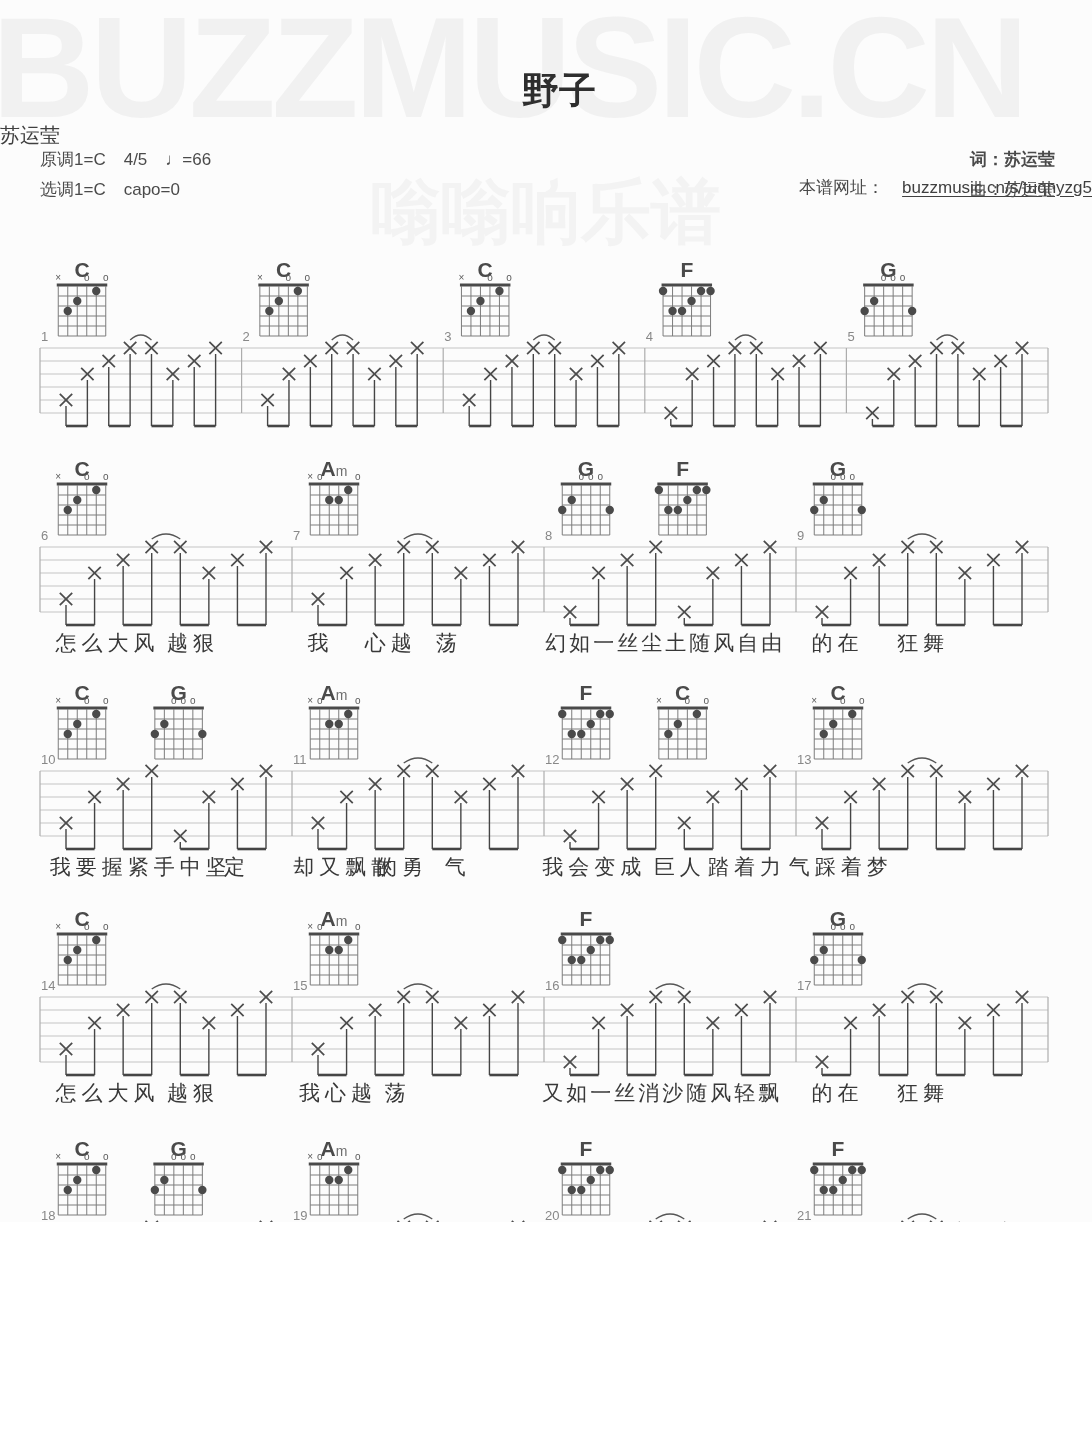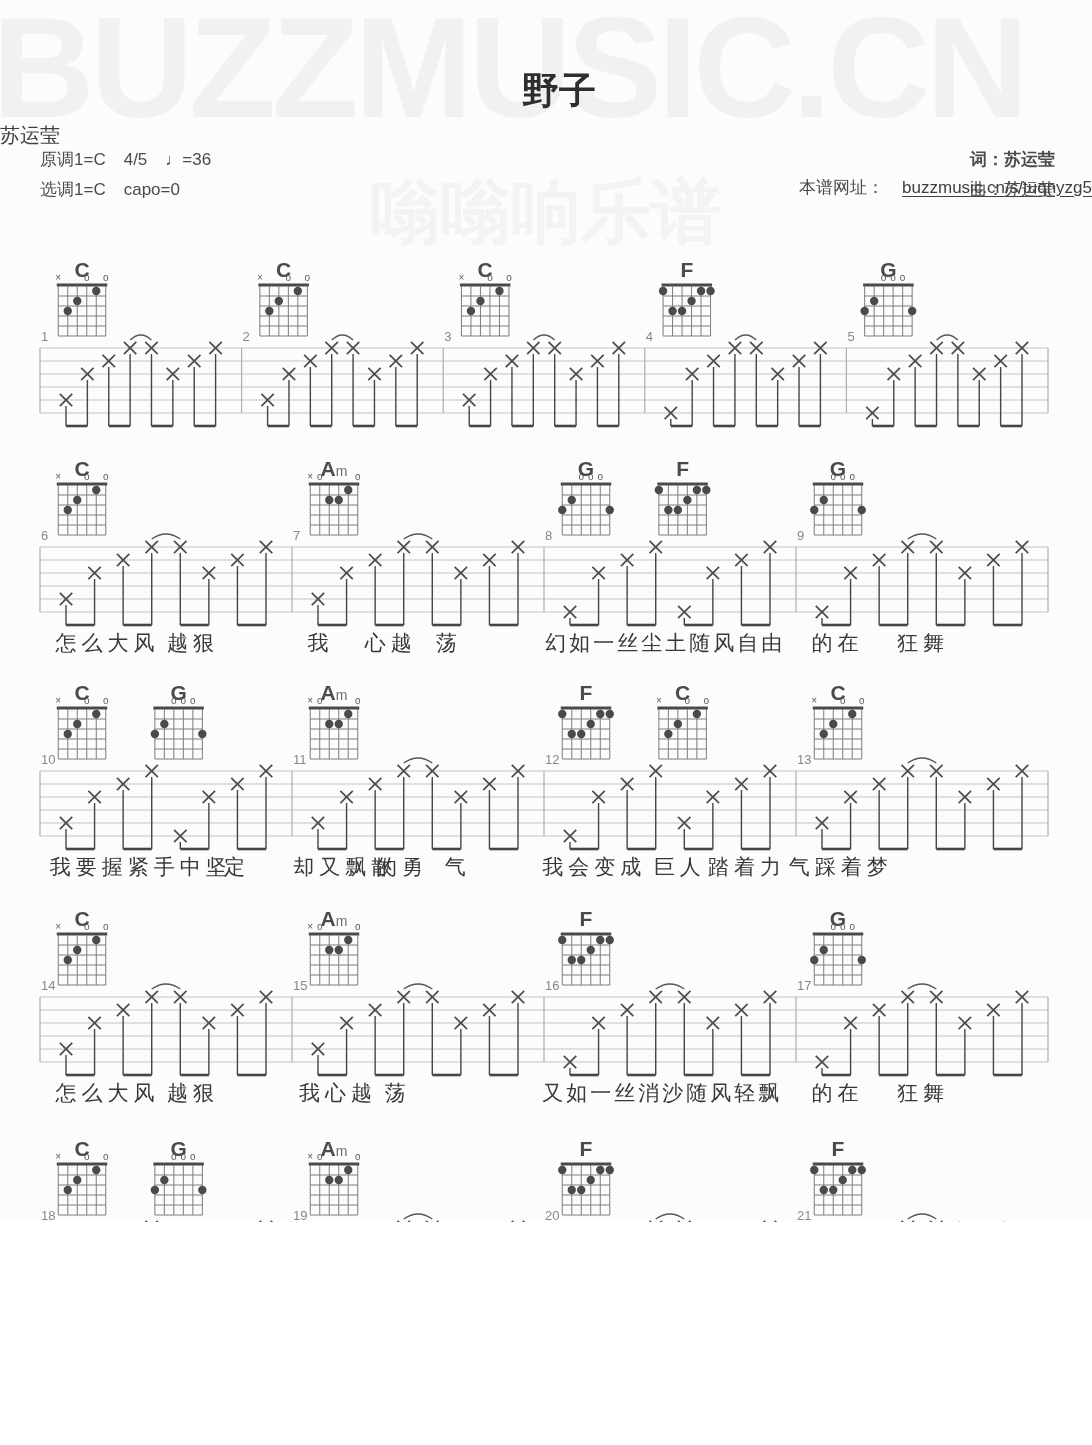--- a/index.html
+++ b/index.html
@@ -36,21 +36,21 @@
 <div id="page">
   <div class="wm wm-big wm-top">BUZZMUSIC.CN</div>
   <div class="wm wm-mid">嗡嗡响乐谱</div>
   <div class="wm wm-big wm-bottom">BUZZMUSIC.CN</div>
   <div class="strip"></div>
 
   <div class="title">野子</div>
   <div class="artist">苏运莹</div>
 
   <div class="meta m-l1">
-    <span>原调1=C</span><span>4/5</span><span>♩=36</span>
+    <span>原调1=C</span><span>4/5</span><span>♩=66</span>
   </div>
   <div class="meta m-l2">
     <span>选调1=C</span><span>capo=0</span>
   </div>
   <div class="meta m-url">
     <span>本谱网址：</span><a href="#">buzzmusic.cn/s/tuqnyzg5</a>
   </div>
   <div class="meta m-r1">词：苏运莹</div>
   <div class="meta m-r2">曲：苏运莹</div>
 

